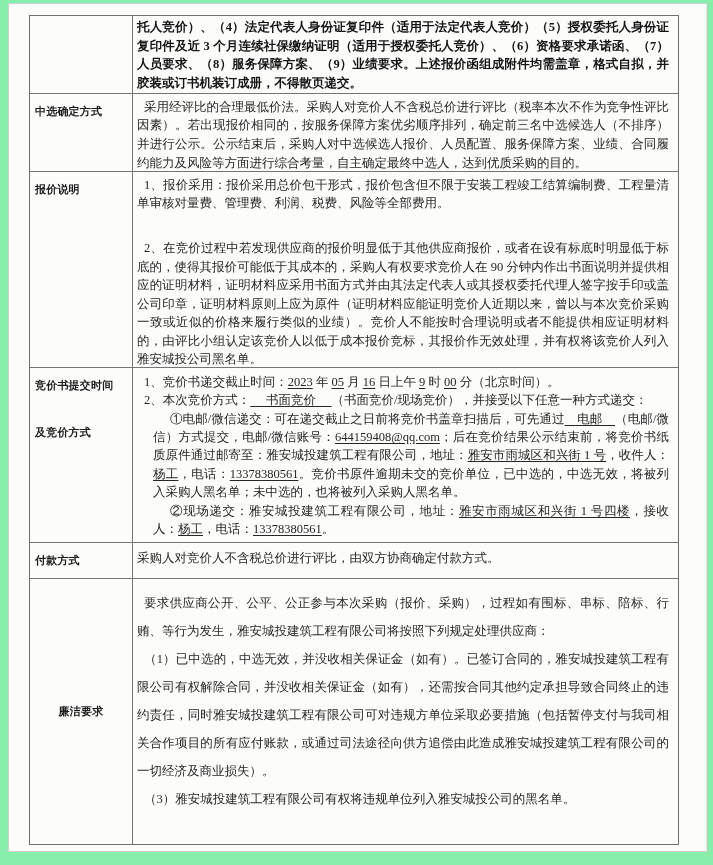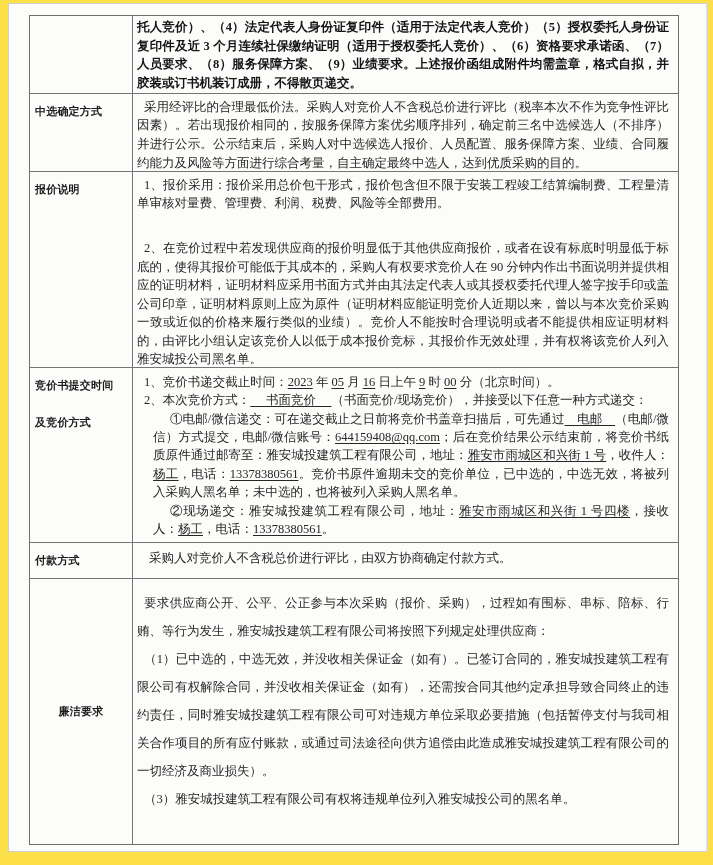--- a/index.html
+++ b/index.html
@@ -1,21 +1,21 @@
 <!DOCTYPE html>
 <html><head>
 <meta charset="utf-8">
 <style>
   html,body{margin:0;padding:0;}
   body{
     width:713px;height:865px;overflow:hidden;
     font-family:"Liberation Serif","DejaVu Serif",serif;
     background:#ebebeb;
   }
-  .screen{position:relative;width:713px;height:865px;background:#fde047;}
+  .screen{position:relative;width:713px;height:865px;background:#86efac;}
   .page{
     position:absolute;left:8px;top:3px;width:699px;height:849px;
     background:#fcfcfb;border:1px solid #cfcfcf;border-right-color:#e2e2e2;
     box-sizing:border-box;
   }
   .doc-table{
     position:absolute;left:20px;top:11px;width:650px;height:830px;
     border:1.6px solid #6f6f6f;box-sizing:border-box;
     display:flex;flex-direction:column;
     color:#262626;font-size:12.5px;
@@ -35,32 +35,32 @@
   .ind1{text-indent:7px;}
   .ind2{text-indent:17px;margin-left:16px;}
   .bold{font-weight:bold;color:#151515;}
   .gap{margin-top:26px;}
   .seg.u{text-decoration:underline;text-underline-offset:2px;}
   
   .row-0{height:77px;}
   .row-1{height:78px;}
   .row-2{height:196px;}
   .row-3{height:176px;}
-  .row-4{height:36px;gap:12px;}
+  .row-4{height:36px;}
   .row-5{height:267px;}
   .row-0 .tcontent{padding-top:2px;}
   .row-1 .tcontent{padding-top:4px;}
   .row-2 .tcontent{padding-top:4px;}
   .row-3 .tcontent{padding-top:5px;line-height:18.4px;}
   .row-4 .tcontent{padding-top:6px;}
   .row-5 .tcontent{padding-top:10px;line-height:28px;}
   .row-4 .tlabel{padding-top:10px;}
   .row-5 .tlabel{display:flex;align-items:center;justify-content:center;padding:0;}
   .label-line{white-space:nowrap;}
-  .label-line-gap{margin-top:22px;}
+  .label-line-gap{margin-top:32px;}
 </style>
 </head>
 <body>
 
 <div class="screen">
   <div class="page">
     <div class="doc-table" id="doc-table">
         <div class="trow row-0">
           <div class="tlabel"></div>
           <div class="tcontent">

